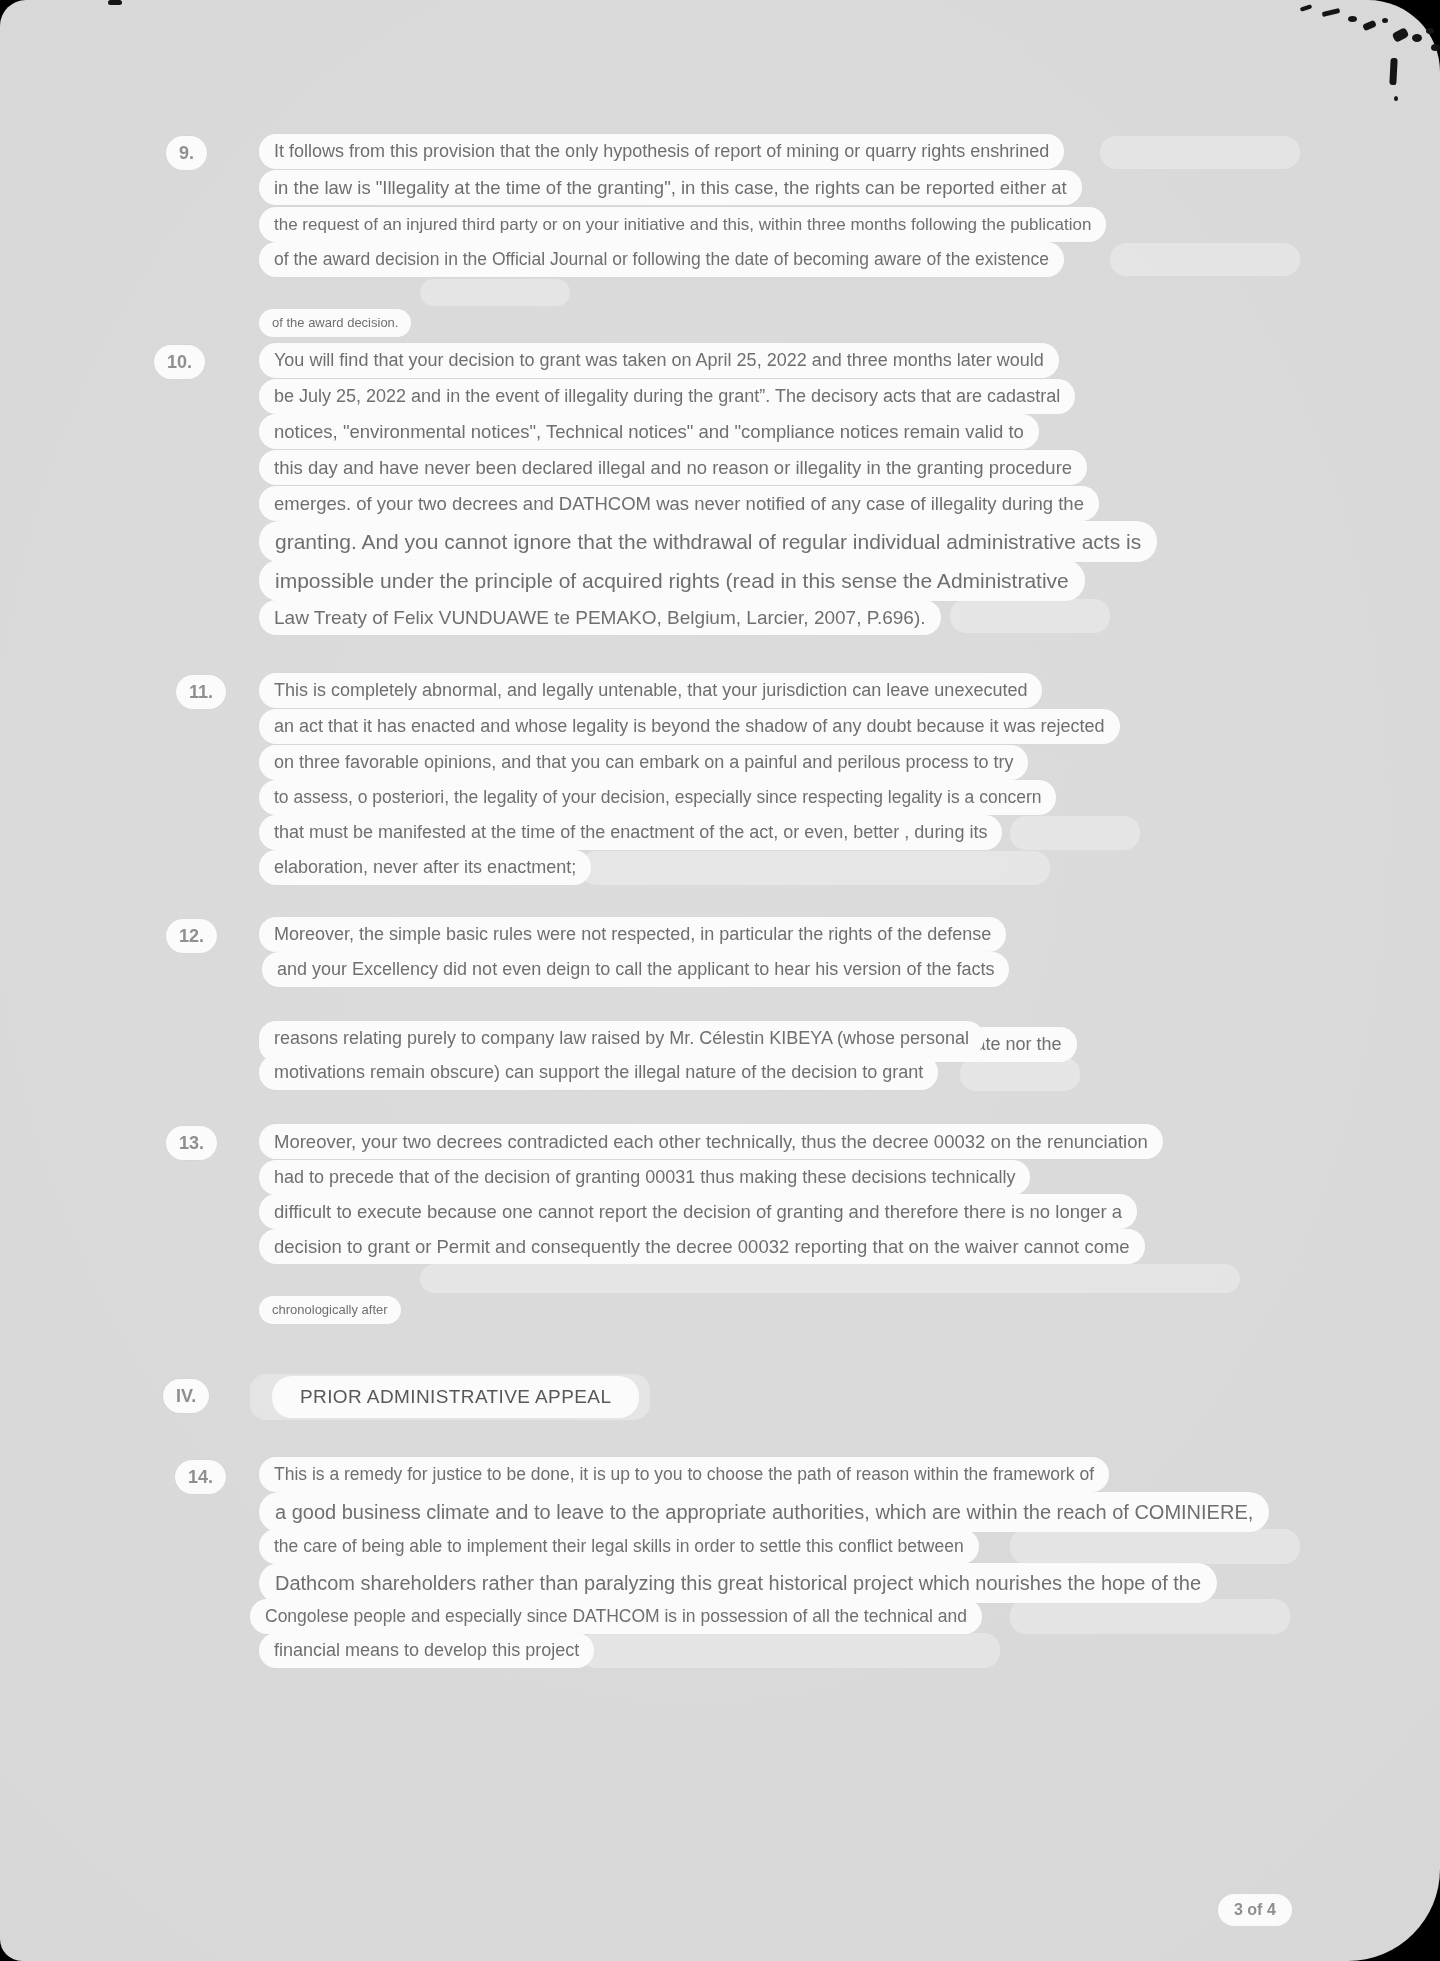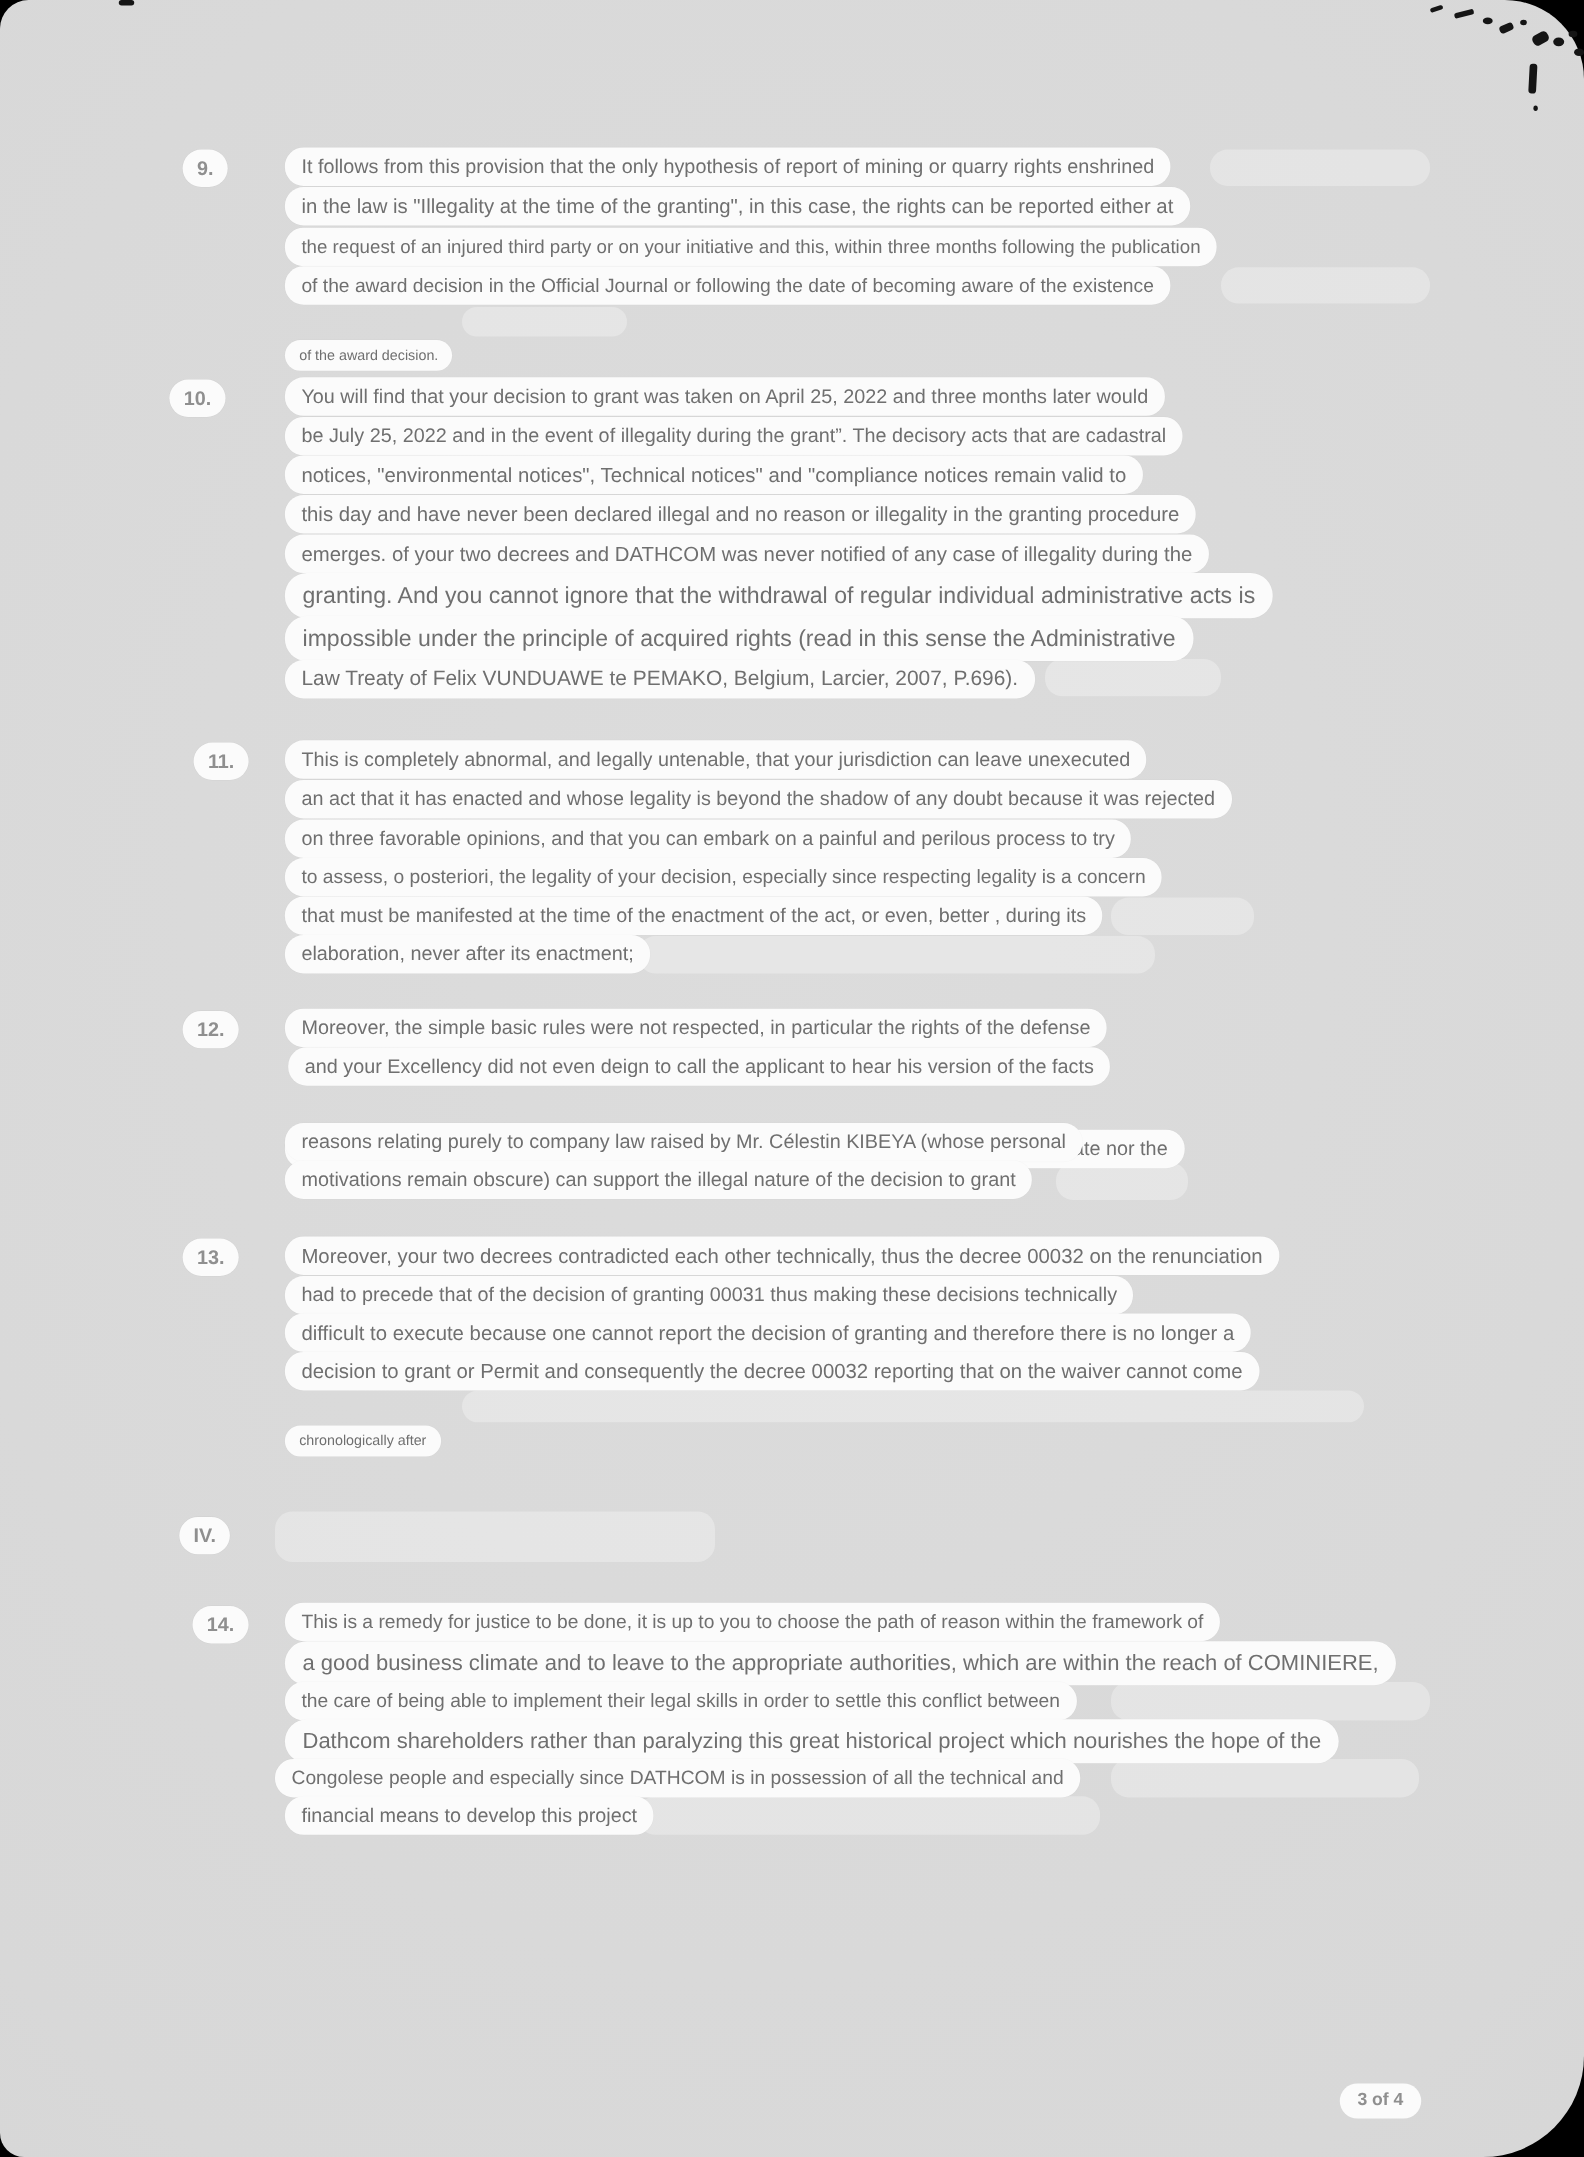--- a/index.html
+++ b/index.html
@@ -89,20 +89,21 @@
   <div class="line m" style="left:259px;top:1055px;">motivations remain obscure) can support the illegal nature of the decision to grant</div>
 
   <div class="badge" style="left:166px;top:1126px;">13.</div>
   <div class="line m" style="left:259px;top:1124px;font-size:18.5px;">Moreover, your two decrees contradicted each other technically, thus the decree 00032 on the renunciation</div>
   <div class="line m" style="left:259px;top:1160px;">had to precede that of the decision of granting 00031 thus making these decisions technically</div>
   <div class="line m" style="left:259px;top:1194px;font-size:18.5px;">difficult to execute because one cannot report the decision of granting and therefore there is no longer a</div>
   <div class="line m" style="left:259px;top:1229px;font-size:18.5px;">decision to grant or Permit and consequently the decree 00032 reporting that on the waiver cannot come</div>
   <div class="line s" style="left:259px;top:1264px;">chronologically after</div>
 
   <div class="badge" style="left:163px;top:1379px;">IV.</div>
+  <div class="heading-pill" style="left:272px;top:1376px;">PRIOR ADMINISTRATIVE APPEAL</div>
 
   <div class="badge" style="left:175px;top:1460px;">14.</div>
   <div class="line m" style="left:259px;top:1457px;font-size:17.5px;">This is a remedy for justice to be done, it is up to you to choose the path of reason within the framework of</div>
   <div class="line l" style="left:259px;top:1492px;font-size:20px;height:40px;line-height:40px;">a good business climate and to leave to the appropriate authorities, which are within the reach of COMINIERE,</div>
   <div class="line m" style="left:259px;top:1529px;font-size:17.5px;">the care of being able to implement their legal skills in order to settle this conflict between</div>
   <div class="line l" style="left:259px;top:1563px;font-size:20px;height:40px;line-height:40px;">Dathcom shareholders rather than paralyzing this great historical project which nourishes the hope of the</div>
   <div class="line m" style="left:250px;top:1599px;font-size:17.5px;">Congolese people and especially since DATHCOM is in possession of all the technical and</div>
   <div class="line m" style="left:259px;top:1633px;">financial means to develop this project</div>
 
   <div class="page-badge">3 of 4</div>

